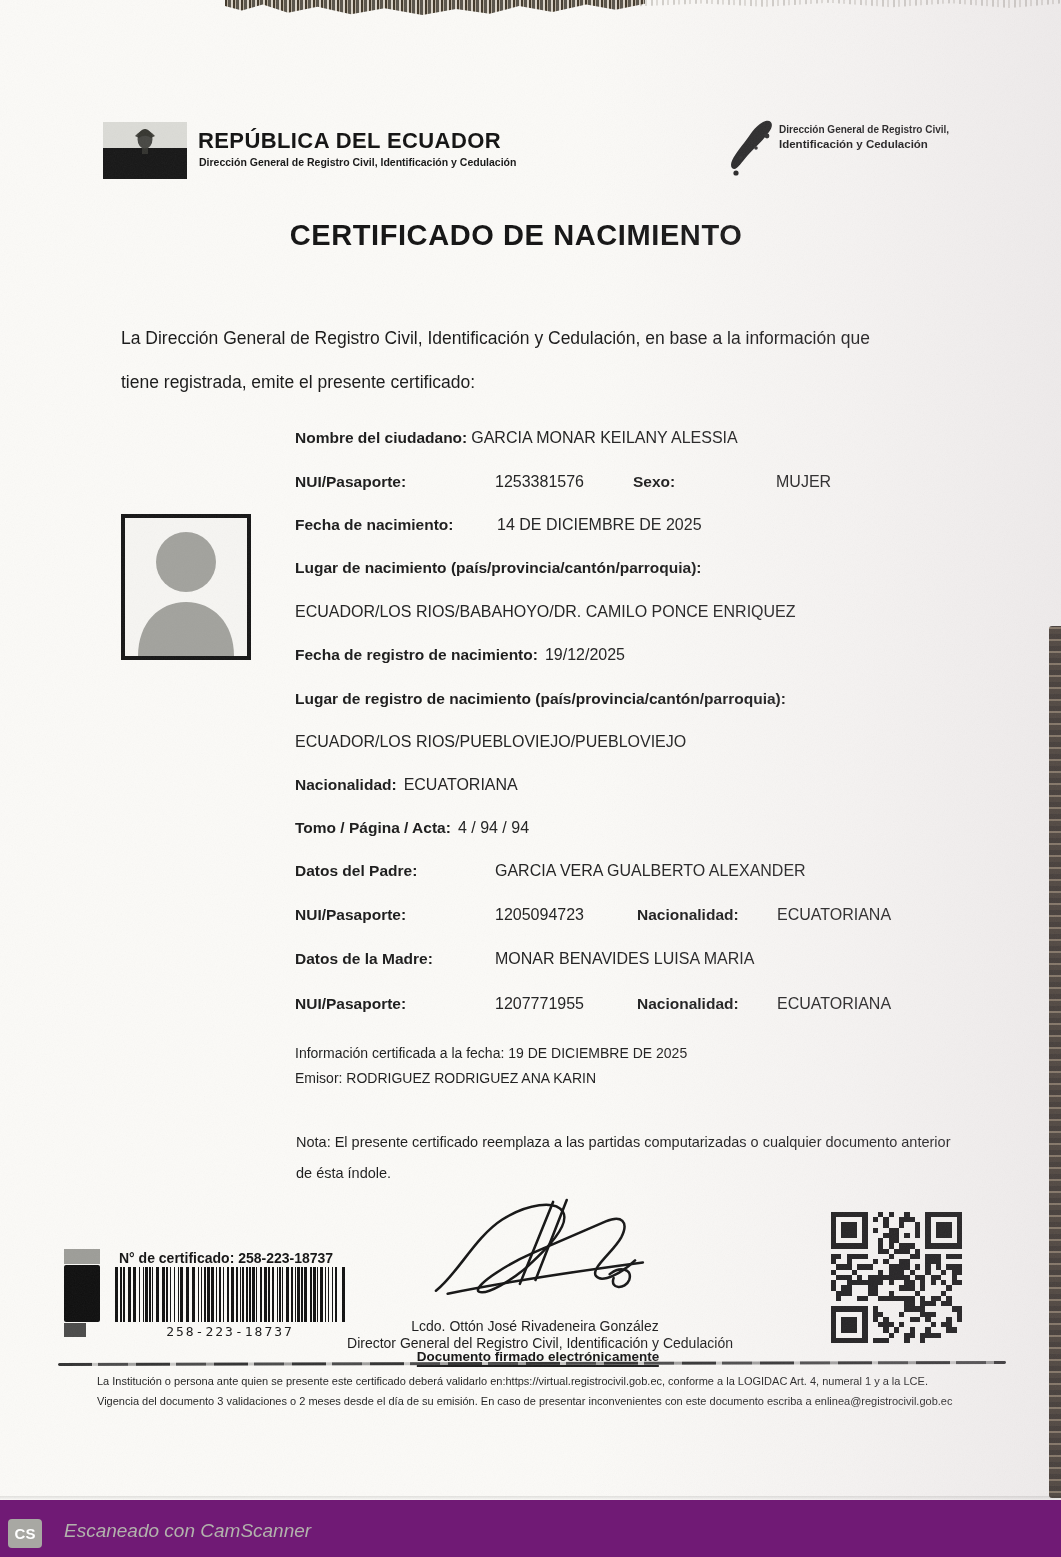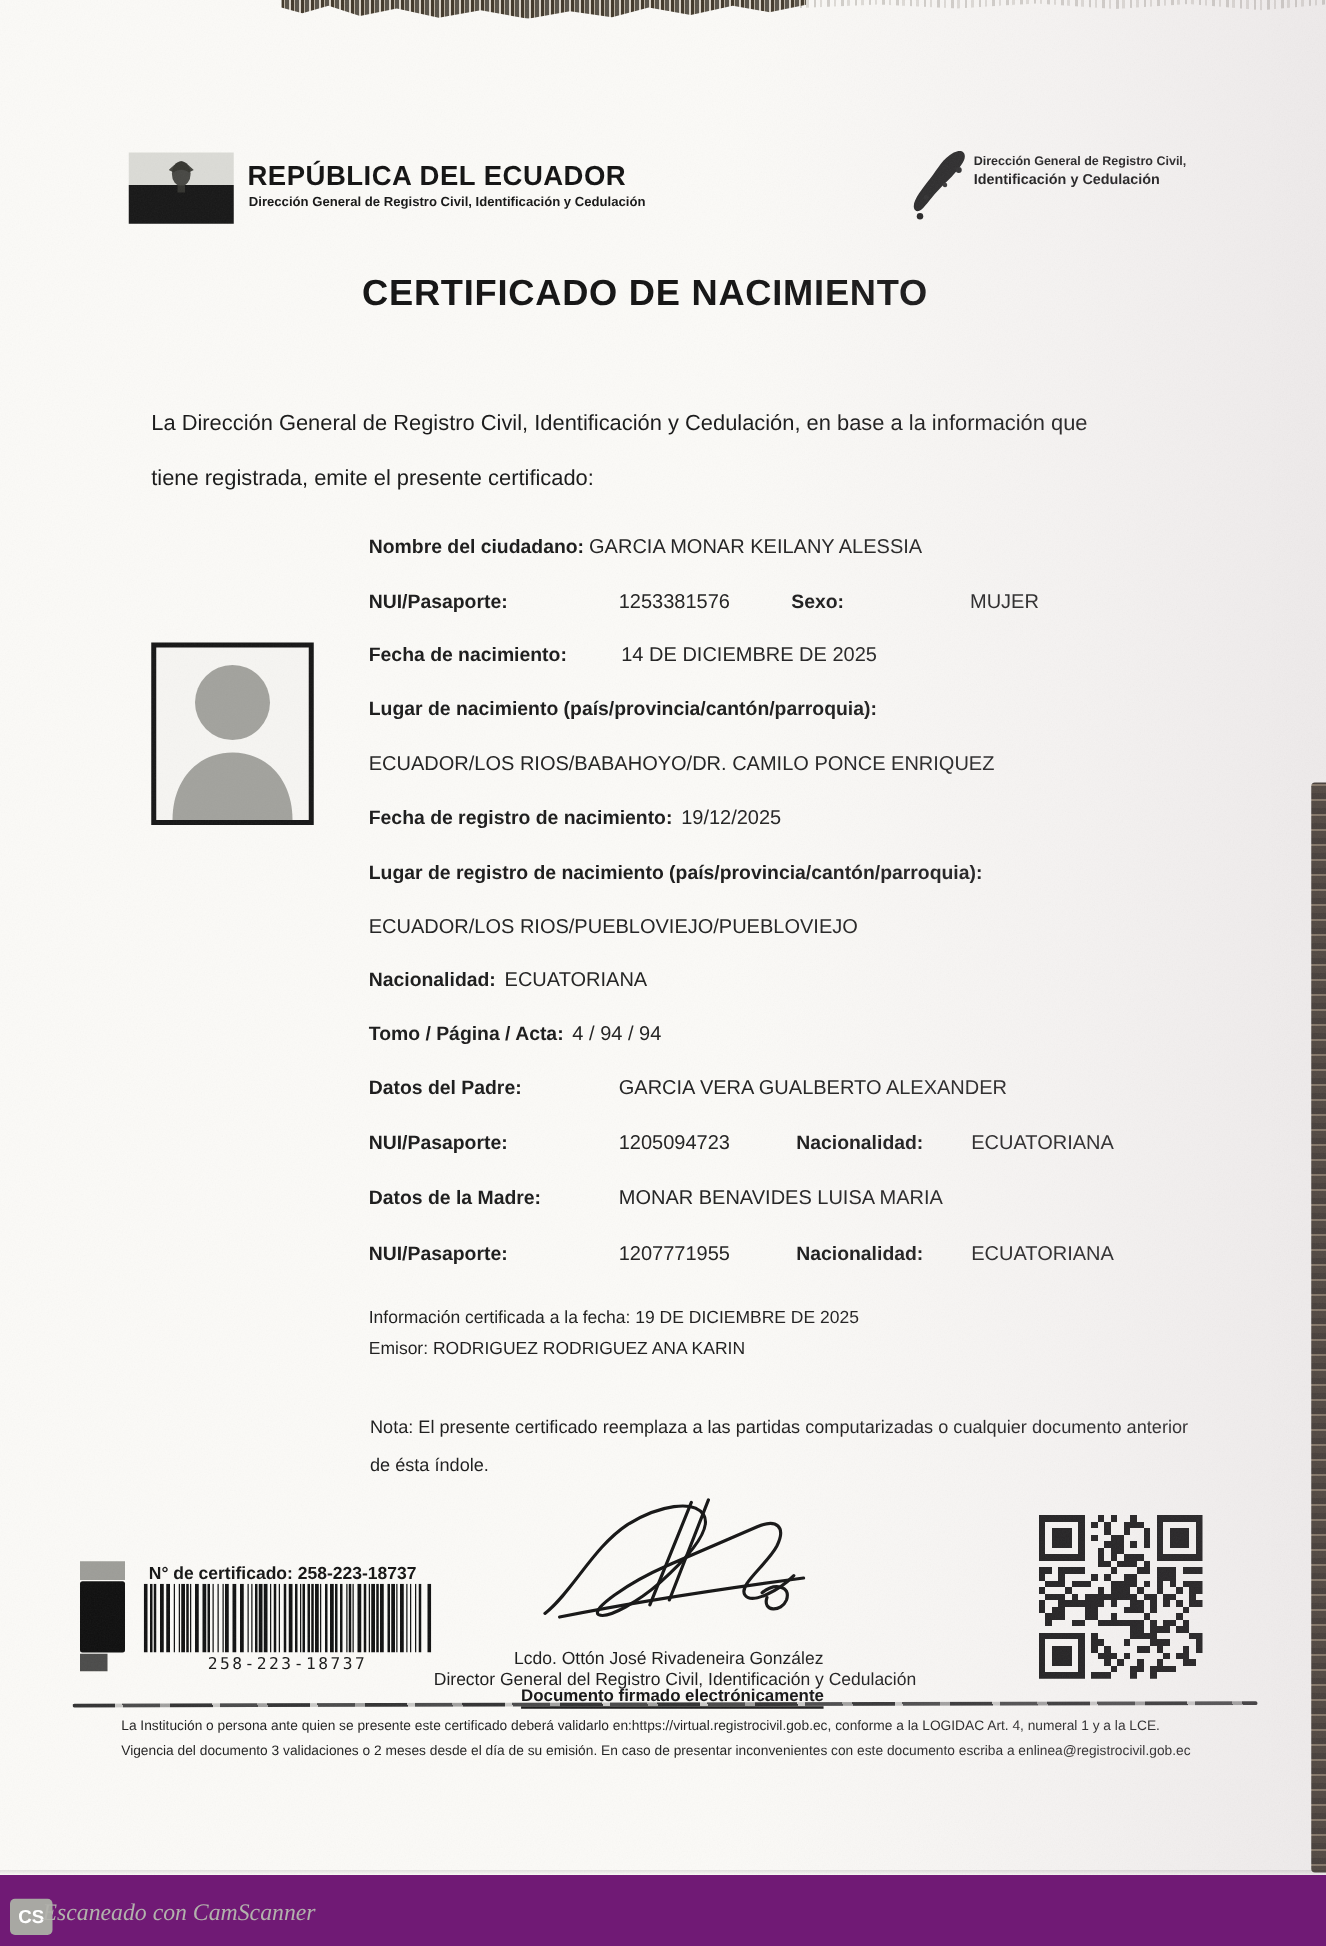--- a/index.html
+++ b/index.html
@@ -63,21 +63,21 @@
     clip-path:polygon(0 0,100% 0,100% 25%,93% 65%,86% 30%,78% 80%,70% 40%,63% 92%,55% 60%,47% 100%,38% 55%,30% 95%,22% 45%,15% 85%,9% 30%,4% 70%,0 40%); }
   .fringe-top2 { position:absolute; left:640px; top:0; width:420px; height:9px; opacity:0.25;
     background:repeating-linear-gradient(90deg, rgba(45,35,20,0.8) 0 2px, transparent 2px 5px, rgba(60,48,30,0.6) 5px 7px, transparent 7px 11px);
     clip-path:polygon(0 0,100% 0,100% 40%,88% 90%,74% 35%,60% 80%,45% 30%,30% 75%,15% 40%,0 70%); }
   .edge-right { position:absolute; left:1049px; top:626px; width:12px; height:872px; opacity:0.88; border-radius:3px 0 0 3px;
     background:repeating-linear-gradient(0deg, #2a2116 0 5px, #6e5f49 5px 7px, #1c150d 7px 12px); }
   .paper-bottom-edge { position:absolute; left:0; top:1496px; width:100%; height:4px; background:linear-gradient(180deg, rgba(0,0,0,0.10), rgba(0,0,0,0)); }
 
   
   .cs-badge { position:absolute; left:8px; top:1519px; width:34px; height:29px; background:#a8a8a3; color:#ffffff; border-radius:4px; font-size:15px; font-weight:700; text-align:center; line-height:29px; }
-  .cs-label { position:absolute; left:34px; top:1520px; font-family:Liberation Serif, serif; font-style:italic; font-size:19px; color:#b2b2ac; white-space:nowrap; }
+  .cs-label { position:absolute; left:64px; top:1520px; font-family:Liberation Sans, sans-serif; font-style:italic; font-size:19px; color:#b2b2ac; white-space:nowrap; }
 </style>
 </head>
 <body>
 
 <div class="page">
   <div class="paper">
 
     <div class="flag">
       <div class="band-top"></div>
       <div class="band-bottom"></div>

